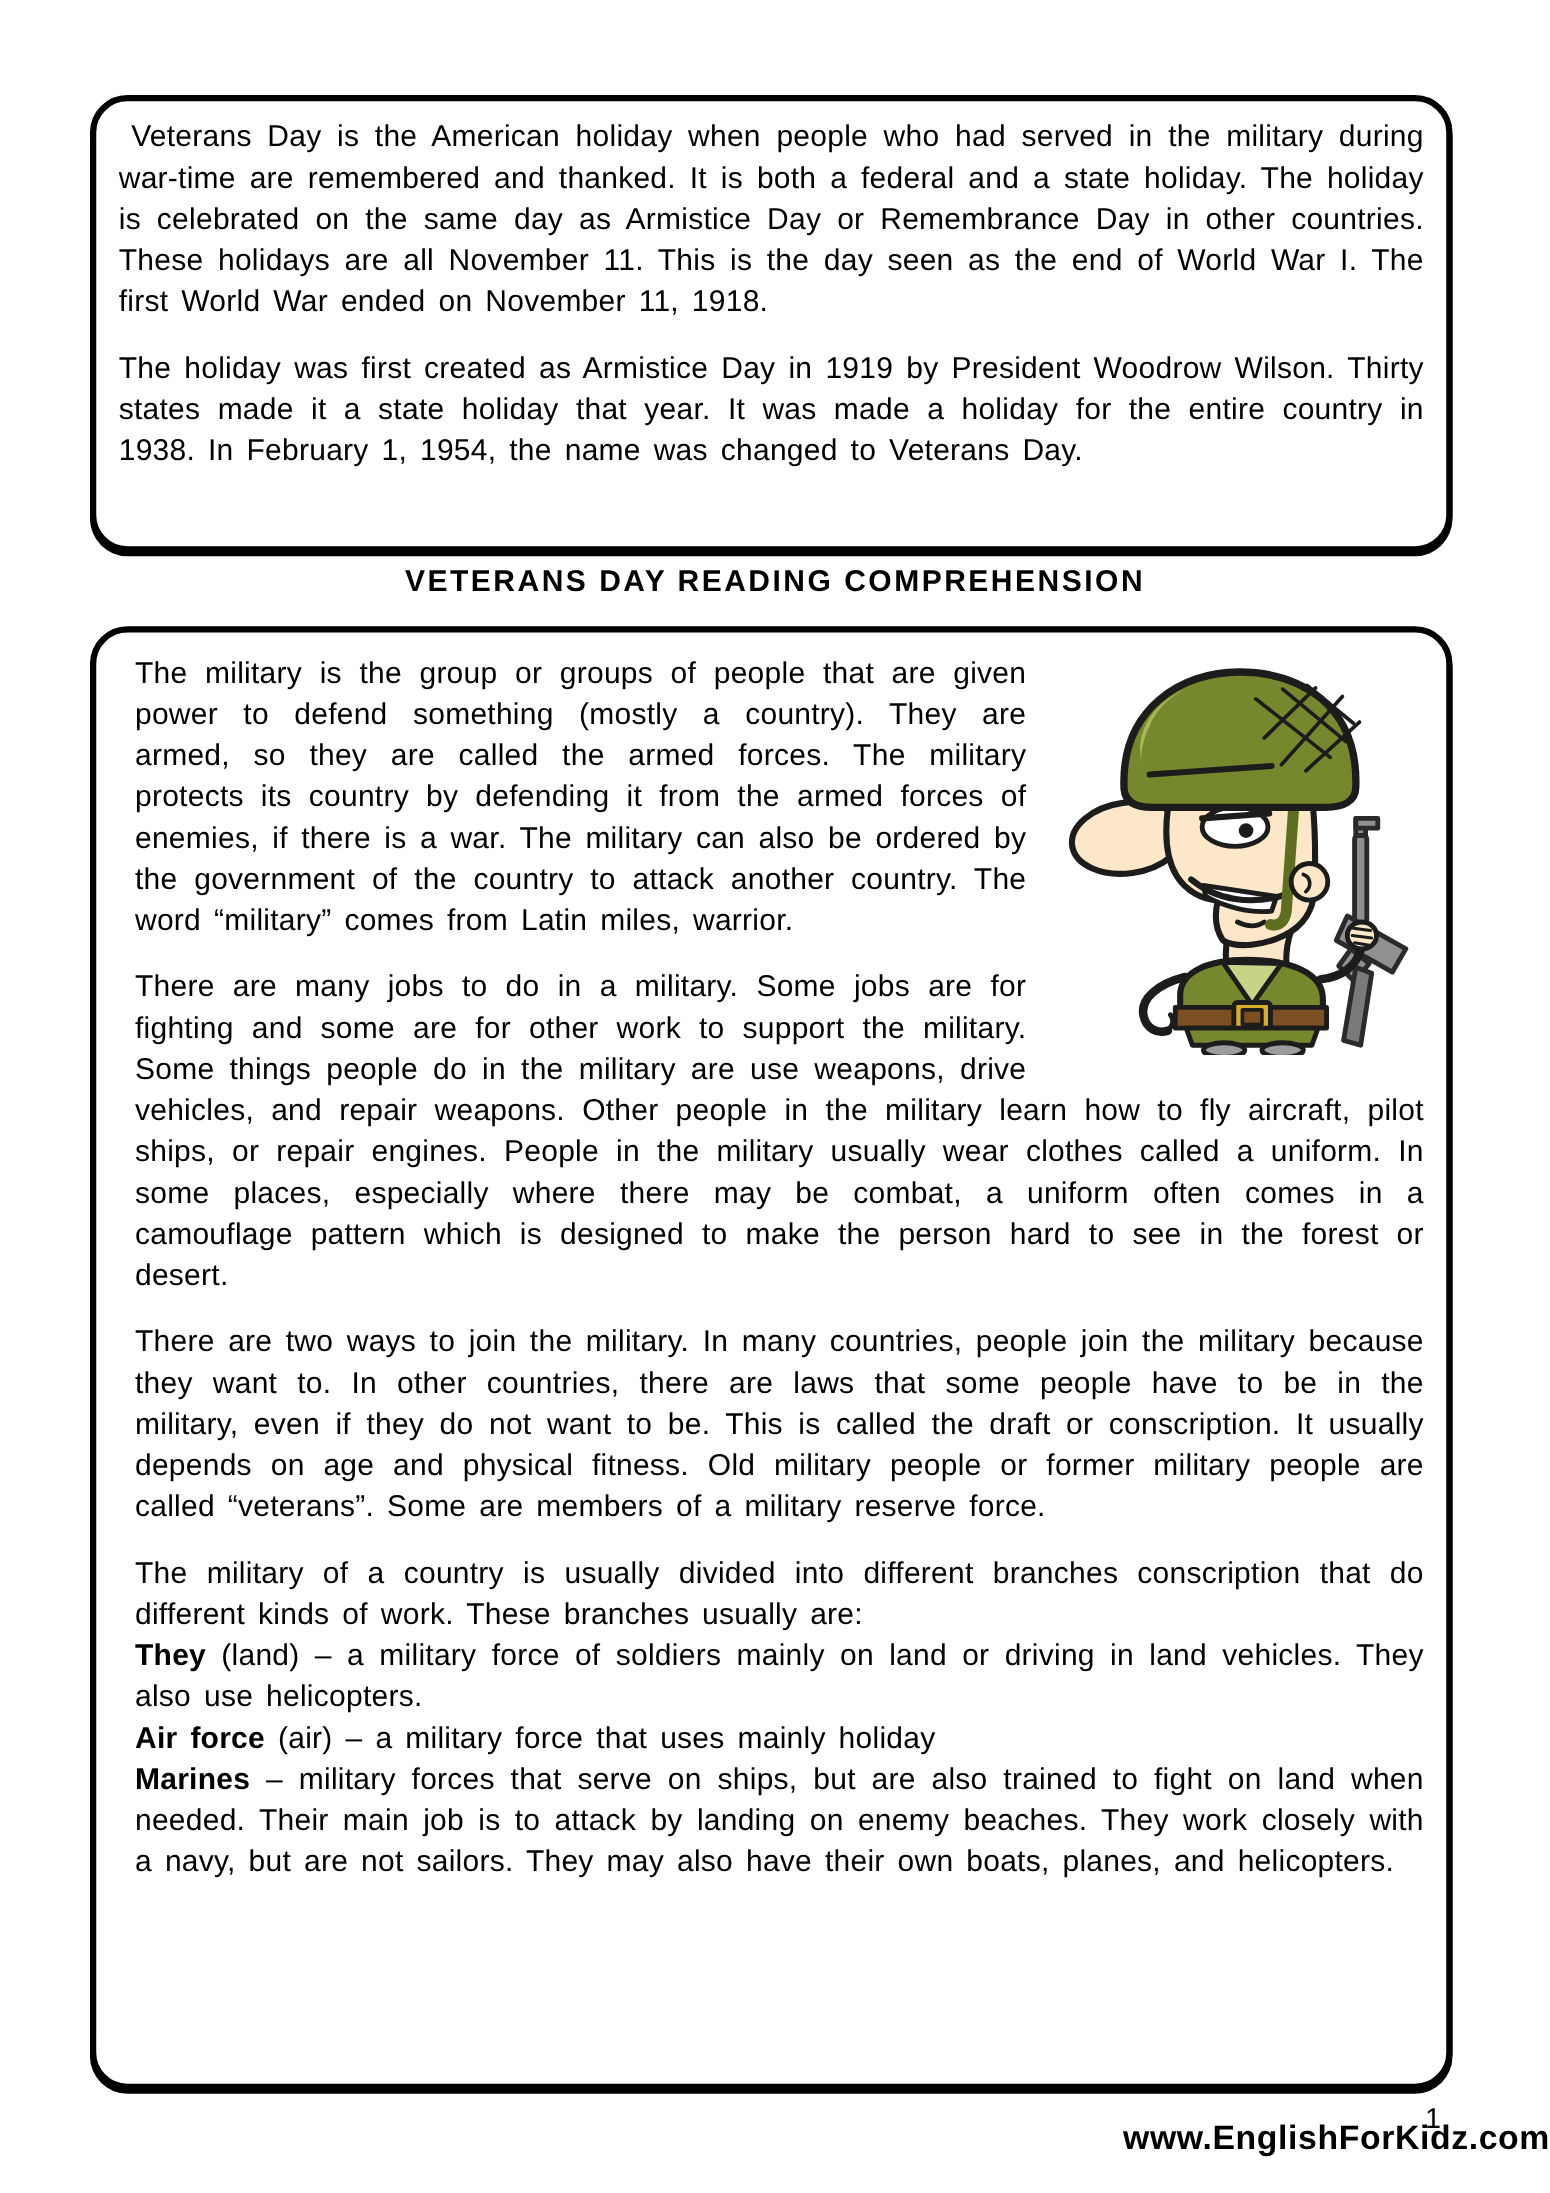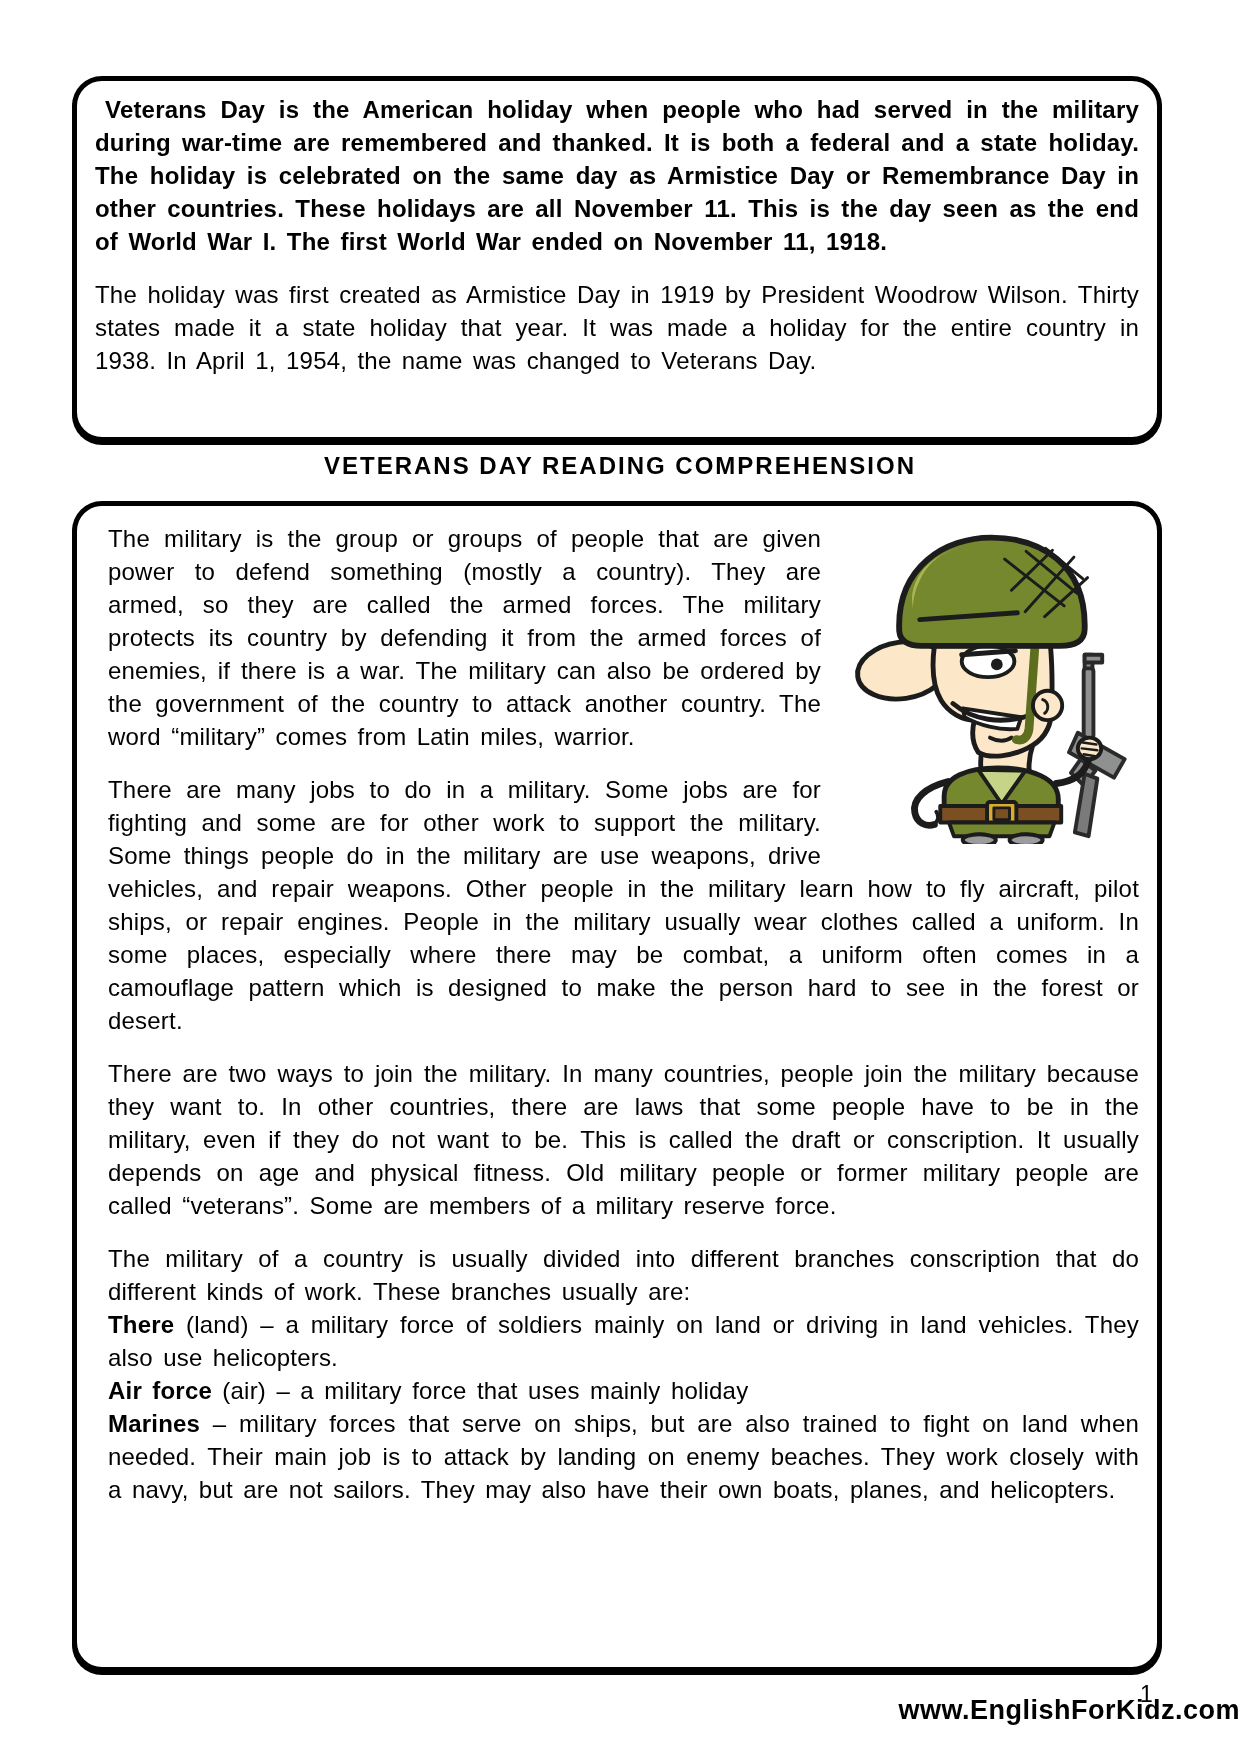--- a/index.html
+++ b/index.html
@@ -24,21 +24,21 @@
   .reading-box { top:501px; height:1171px; padding:16px 18px 10px 31px; }
 
   .para, .branch {
     font-size:24px;
     line-height:33px;
     text-align:justify;
     word-spacing:3.5px;
     letter-spacing:0.2px;
   }
   .para + .para, .branches-intro { margin-top:20px; }
-  .first-indent { text-indent:10px;font-weight:bold; }
+  .first-indent { text-indent:10px; }
   .branch { margin-top:0; }
   .branch b { font-weight:bold; }
 
   .main-title {
     position:absolute;
     top:452px; left:0; width:100%;
     text-align:center;
     font-size:24px;
     font-weight:bold;
     letter-spacing:2px;
@@ -66,21 +66,21 @@
     font-size:23px;
   }
 </style>
 </head>
 <body>
 
 <div class="page">
 
   <section class="box intro-box">
     <p class="para first-indent">Veterans Day is the American holiday when people who had served in the military during war-time are remembered and thanked. It is both a federal and a state holiday. The holiday is celebrated on the same day as Armistice Day or Remembrance Day in other countries. These holidays are all November 11. This is the day seen as the end of World War I. The first World War ended on November 11, 1918.</p>
-    <p class="para">The holiday was first created as Armistice Day in 1919 by President Woodrow Wilson. Thirty states made it a state holiday that year. It was made a holiday for the entire country in 1938. In April 1, 1954, the name was changed to Veterans Day.</p>
+    <p class="para">The holiday was first created as Armistice Day in 1919 by President Woodrow Wilson. Thirty states made it a state holiday that year. It was made a holiday for the entire country in 1938. In February 1, 1954, the name was changed to Veterans Day.</p>
   </section>
 
   <h1 class="main-title">VETERANS DAY READING COMPREHENSION</h1>
 
   <section class="box reading-box">
 
     <figure class="soldier">
       <svg viewBox="0 0 300 330" xmlns="http://www.w3.org/2000/svg">
         <g stroke="#1c1c1c" stroke-width="5" stroke-linejoin="round" stroke-linecap="round">
 
@@ -148,21 +148,21 @@
           </g>
         </g>
       </svg>
     </figure>
 
     <p class="para" style="margin-top:0;">The military is the group or groups of people that are given power to defend something (mostly a country). They are armed, so they are called the armed forces. The military protects its country by defending it from the armed forces of enemies, if there is a war. The military can also be ordered by the government of the country to attack another country. The word “military” comes from Latin miles, warrior.</p>
     <p class="para">There are many jobs to do in a military. Some jobs are for fighting and some are for other work to support the military. Some things people do in the military are use weapons, drive vehicles, and repair weapons. Other people in the military learn how to fly aircraft, pilot ships, or repair engines. People in the military usually wear clothes called a uniform. In some places, especially where there may be combat, a uniform often comes in a camouflage pattern which is designed to make the person hard to see in the forest or desert.</p>
     <p class="para">There are two ways to join the military. In many countries, people join the military because they want to. In other countries, there are laws that some people have to be in the military, even if they do not want to be. This is called the draft or conscription. It usually depends on age and physical fitness. Old military people or former military people are called “veterans”. Some are members of a military reserve force.</p>
     <p class="para branches-intro">The military of a country is usually divided into different branches conscription that do different kinds of work. These branches usually are:</p>
 
-    <p class="branch"><b>There</b><span> (land) – a military force of soldiers mainly on land or driving in land vehicles. They also use helicopters.</span></p>
+    <p class="branch"><b>They</b><span> (land) – a military force of soldiers mainly on land or driving in land vehicles. They also use helicopters.</span></p>
     <p class="branch"><b>Air force</b><span> (air) – a military force that uses mainly holiday</span></p>
     <p class="branch"><b>Marines</b><span> – military forces that serve on ships, but are also trained to fight on land when needed. Their main job is to attack by landing on enemy beaches. They work closely with a navy, but are not sailors. They may also have their own boats, planes, and helicopters.</span></p>
   </section>
 
   <div class="footer">www.EnglishForKidz.com</div>
   <div class="page-number">1</div>
 
 </div>
 
 </body></html>

